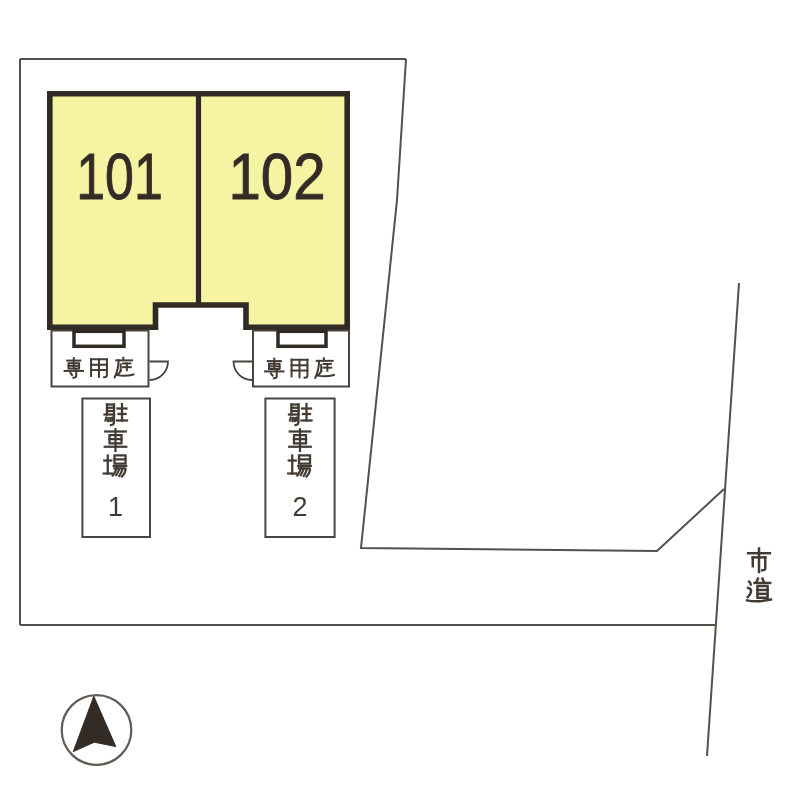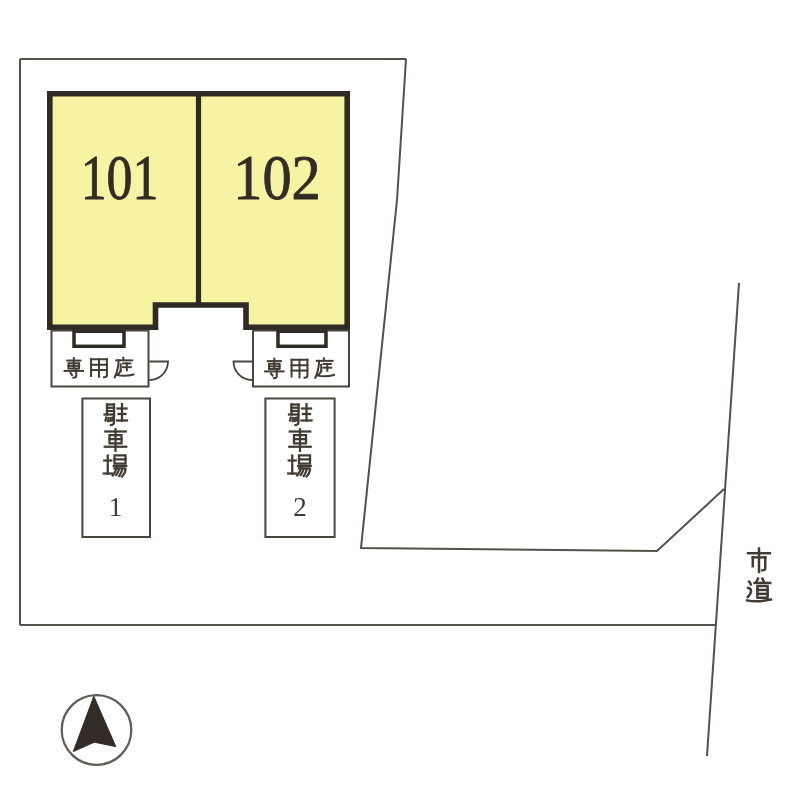--- a/index.html
+++ b/index.html
@@ -1,17 +1,17 @@
 <!DOCTYPE html>
 <html><head>
 <meta charset="utf-8">
 <style>
   html,body{margin:0;padding:0;background:#ffffff;}
   .page{position:relative;width:800px;height:800px;background:#ffffff;overflow:hidden;
-        font-family:Liberation Serif, serif;}
+        font-family:Liberation Sans, sans-serif;}
 </style>
 </head>
 <body>
 <div class="page">
 <svg width="800" height="800" viewBox="0 0 800 800">
 <defs>
 
 <g id="k-sen" stroke-linecap="square" fill="none">
   <path d="M50,3 V50"></path>
   <path d="M20,14 H80"></path>

